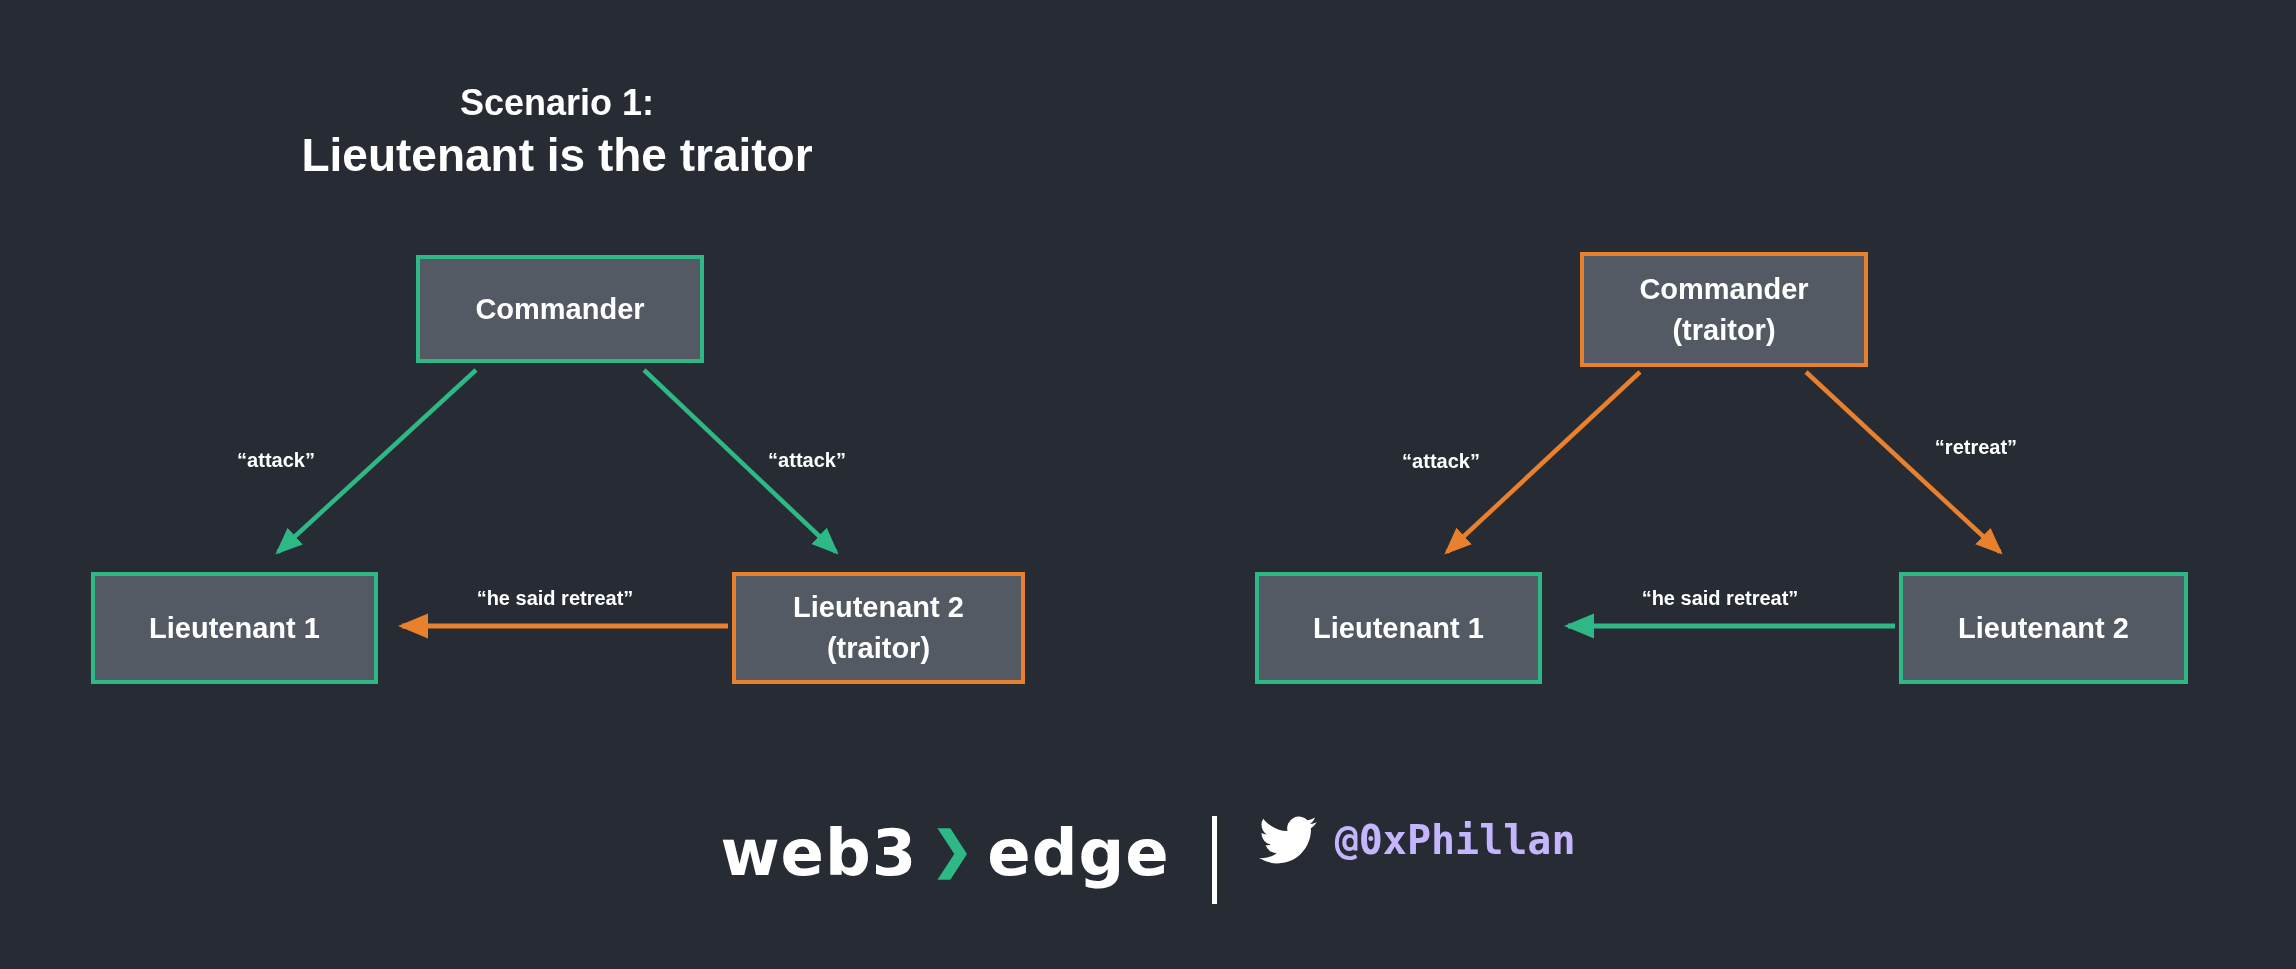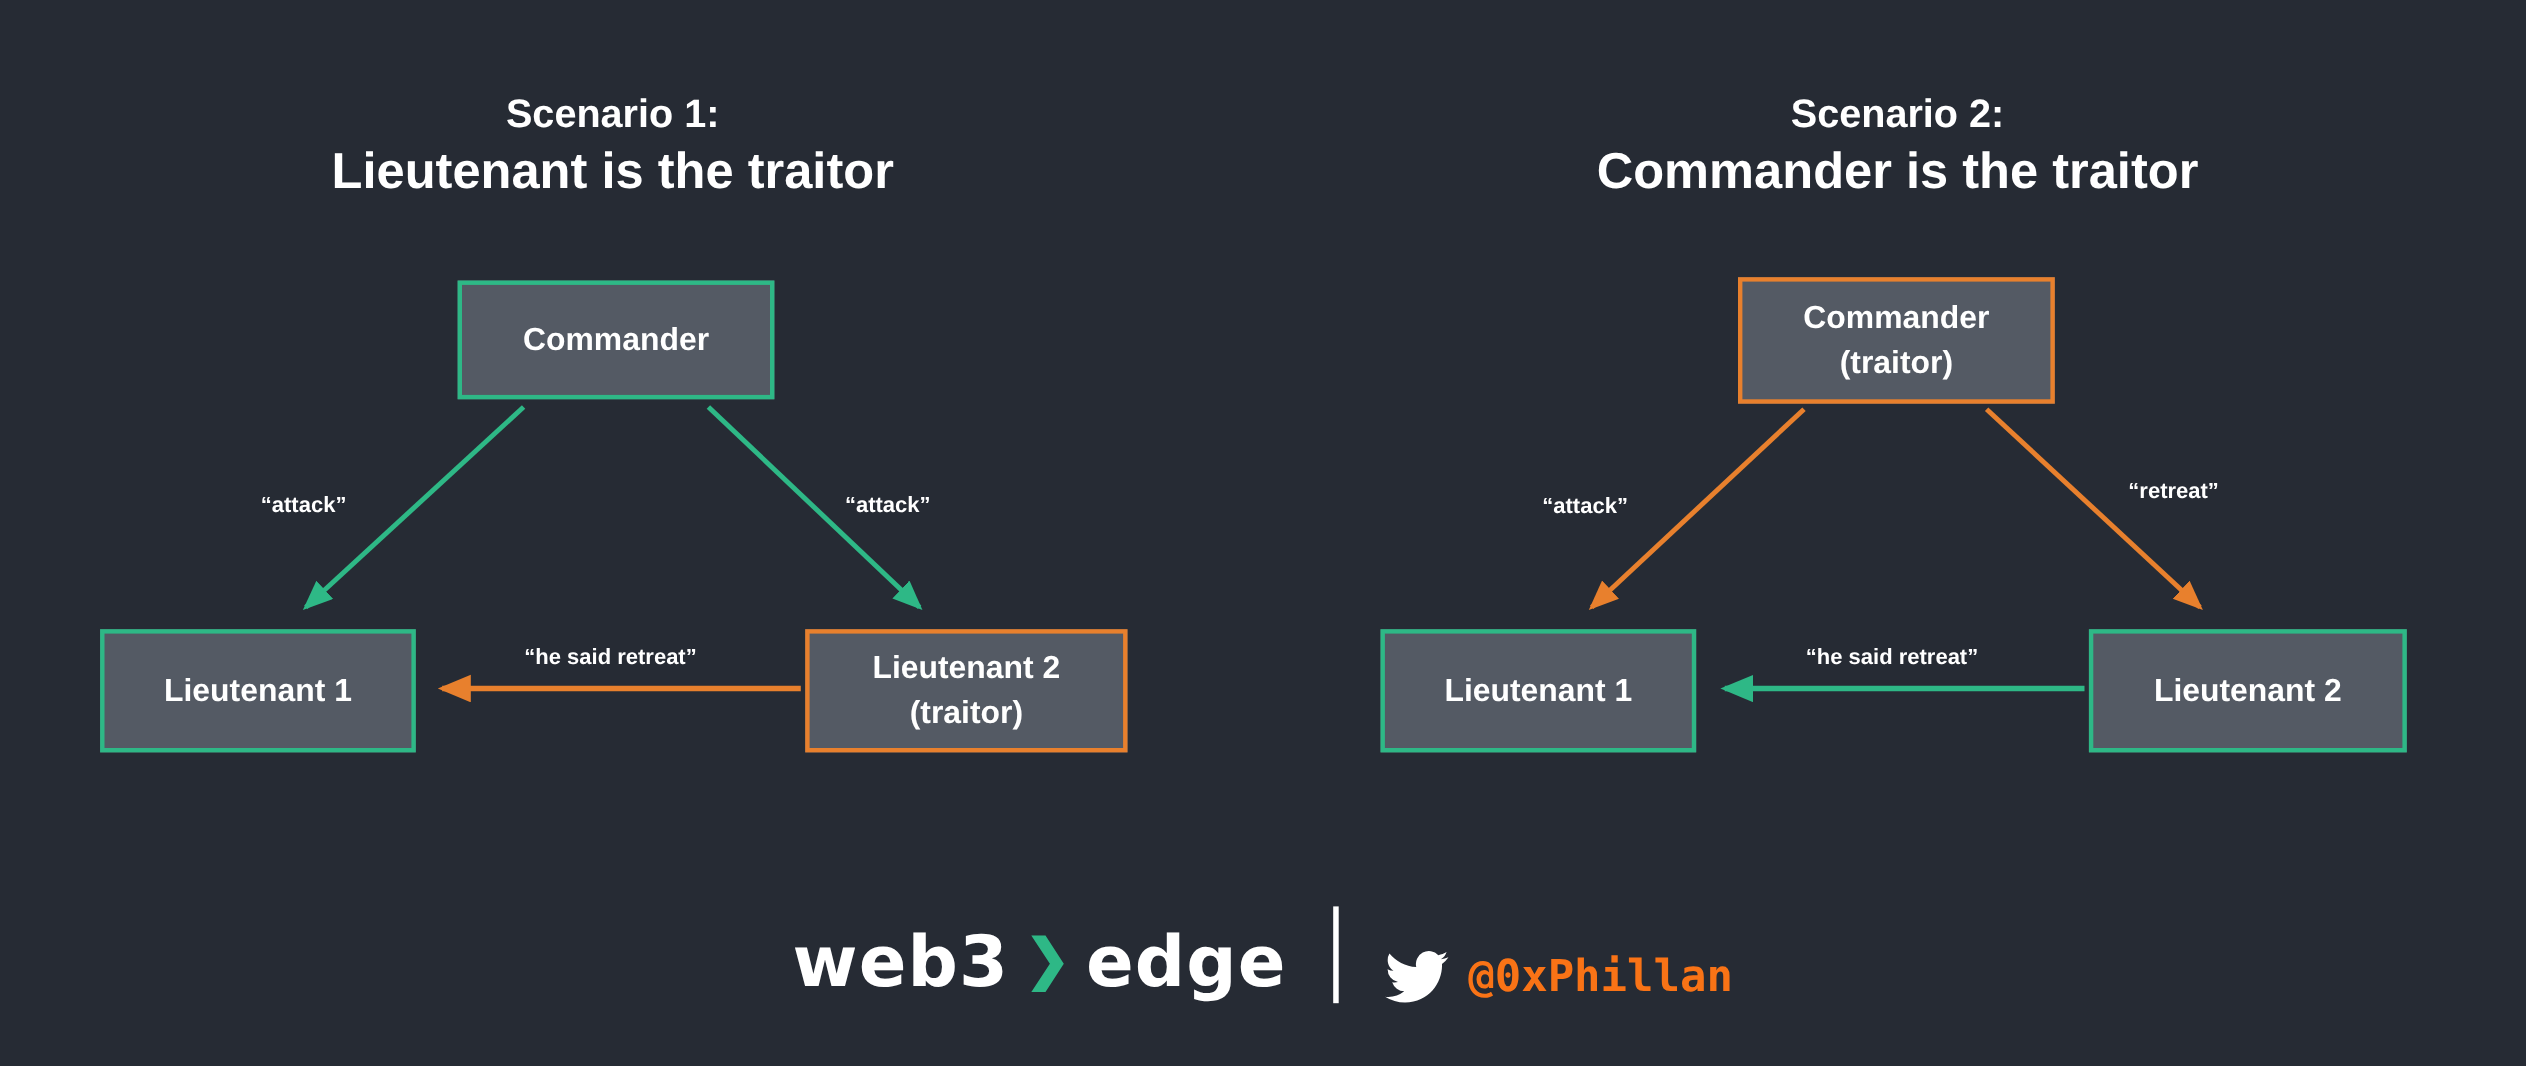--- a/index.html
+++ b/index.html
@@ -25,37 +25,37 @@
     text-align:center;font-size:29px;font-weight:bold;line-height:1.4;
   }
   .node.green{border:4px solid #2eb886;}
   .node.orange{border:4px solid #e8802d;}
   .edge-label{
     position:absolute;transform:translate(-50%,-50%);
     font-size:20px;font-weight:bold;white-space:nowrap;
   }
   .footer{
     position:absolute;left:0;right:0;top:816px;height:96px;
-    display:flex;align-items:flex-end;justify-content:center;gap:42px;
+    display:flex;align-items:flex-start;justify-content:center;gap:42px;
   }
   .logo{display:flex;align-items:center;gap:10px;}
   .logo .word{
     font-family:"DejaVu Sans", sans-serif;
     font-size:64px;font-weight:bold;letter-spacing:1px;color:#ffffff;
   }
   .logo .chevron{
     font-size:50px;font-weight:bold;color:#2eb886;
     padding:0 4px 6px 4px;
   }
   .footer-divider{width:5px;height:88px;background:#ffffff;}
   .twitter{display:flex;align-items:center;gap:18px;}
   .twitter svg{display:block;}
   .twitter-handle{
     font-family:"DejaVu Sans Mono", monospace;
-    font-size:40px;font-weight:bold;color:#f97316;letter-spacing:0px;
+    font-size:40px;font-weight:bold;color:#c4b5fd;letter-spacing:0px;
   }
 </style>
 </head>
 <body>
 
 <div class="canvas">
 
   <svg class="arrows-layer" width="2296" height="969" viewBox="0 0 2296 969">
     <defs>
       <marker id="arrow-green" markerWidth="6.4" markerHeight="5.2" refX="5.2" refY="2.5" orient="auto">
@@ -88,24 +88,20 @@
 
   <div class="node orange" style="left:732px;top:572px;width:293px;height:112px;">
     <div>Lieutenant 2</div>
     <div>(traitor)</div>
   </div>
 
   <div class="edge-label" style="left:276px;top:460px;">“attack”</div>
   <div class="edge-label" style="left:807px;top:460px;">“attack”</div>
   <div class="edge-label" style="left:555px;top:598px;">“he said retreat”</div>
 
-  <div class="scenario-title" style="left:1725px;">
-    <div class="line1">Scenario 2:</div>
-    <div class="line2">Commander is the traitor</div>
-  </div>
 
   <div class="node orange" style="left:1580px;top:252px;width:288px;height:115px;">
     <div>Commander</div>
     <div>(traitor)</div>
   </div>
 
   <div class="node green" style="left:1255px;top:572px;width:287px;height:112px;">
     <div>Lieutenant 1</div>
   </div>
 

